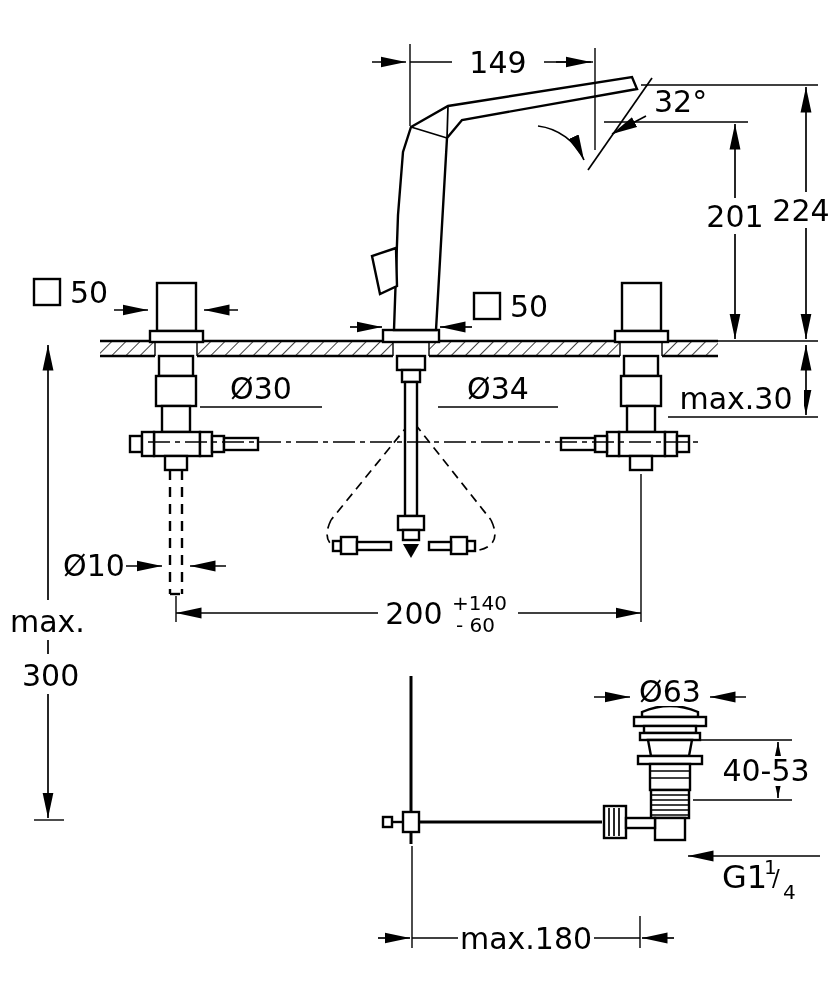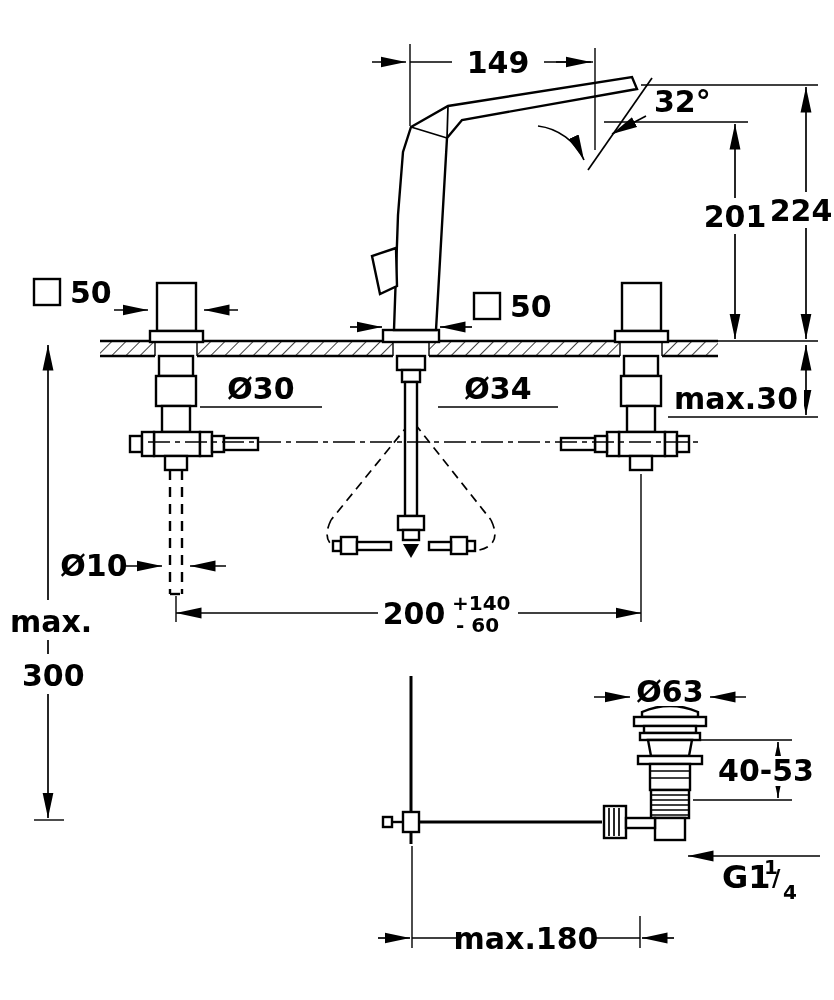--- a/index.html
+++ b/index.html
@@ -1,16 +1,16 @@
 <!DOCTYPE html>
 <html><head>
 <meta charset="utf-8">
 <style>
   html,body{margin:0;padding:0;background:#ffffff;}
-  .wrap{width:834px;height:1000px;position:relative;background:#ffffff;overflow:hidden;font-weight:bold;}
+  .wrap{width:834px;height:1000px;position:relative;background:#ffffff;overflow:hidden;}
   svg{display:block;}
   svg text{font-family:"DejaVu Sans", sans-serif; fill:#000; stroke:none;}
   .t30{font-size:30px;}
   .t32{font-size:32px;}
   .t20{font-size:20px;}
   .t23{font-size:23px;}
   .obj{stroke:#000;stroke-width:2.4;fill:none;}
   .objw{stroke:#000;stroke-width:2.4;fill:#ffffff;}
   .dim{stroke:#000;stroke-width:1.7;fill:none;}
   .thin{stroke:#000;stroke-width:1.4;fill:none;}

